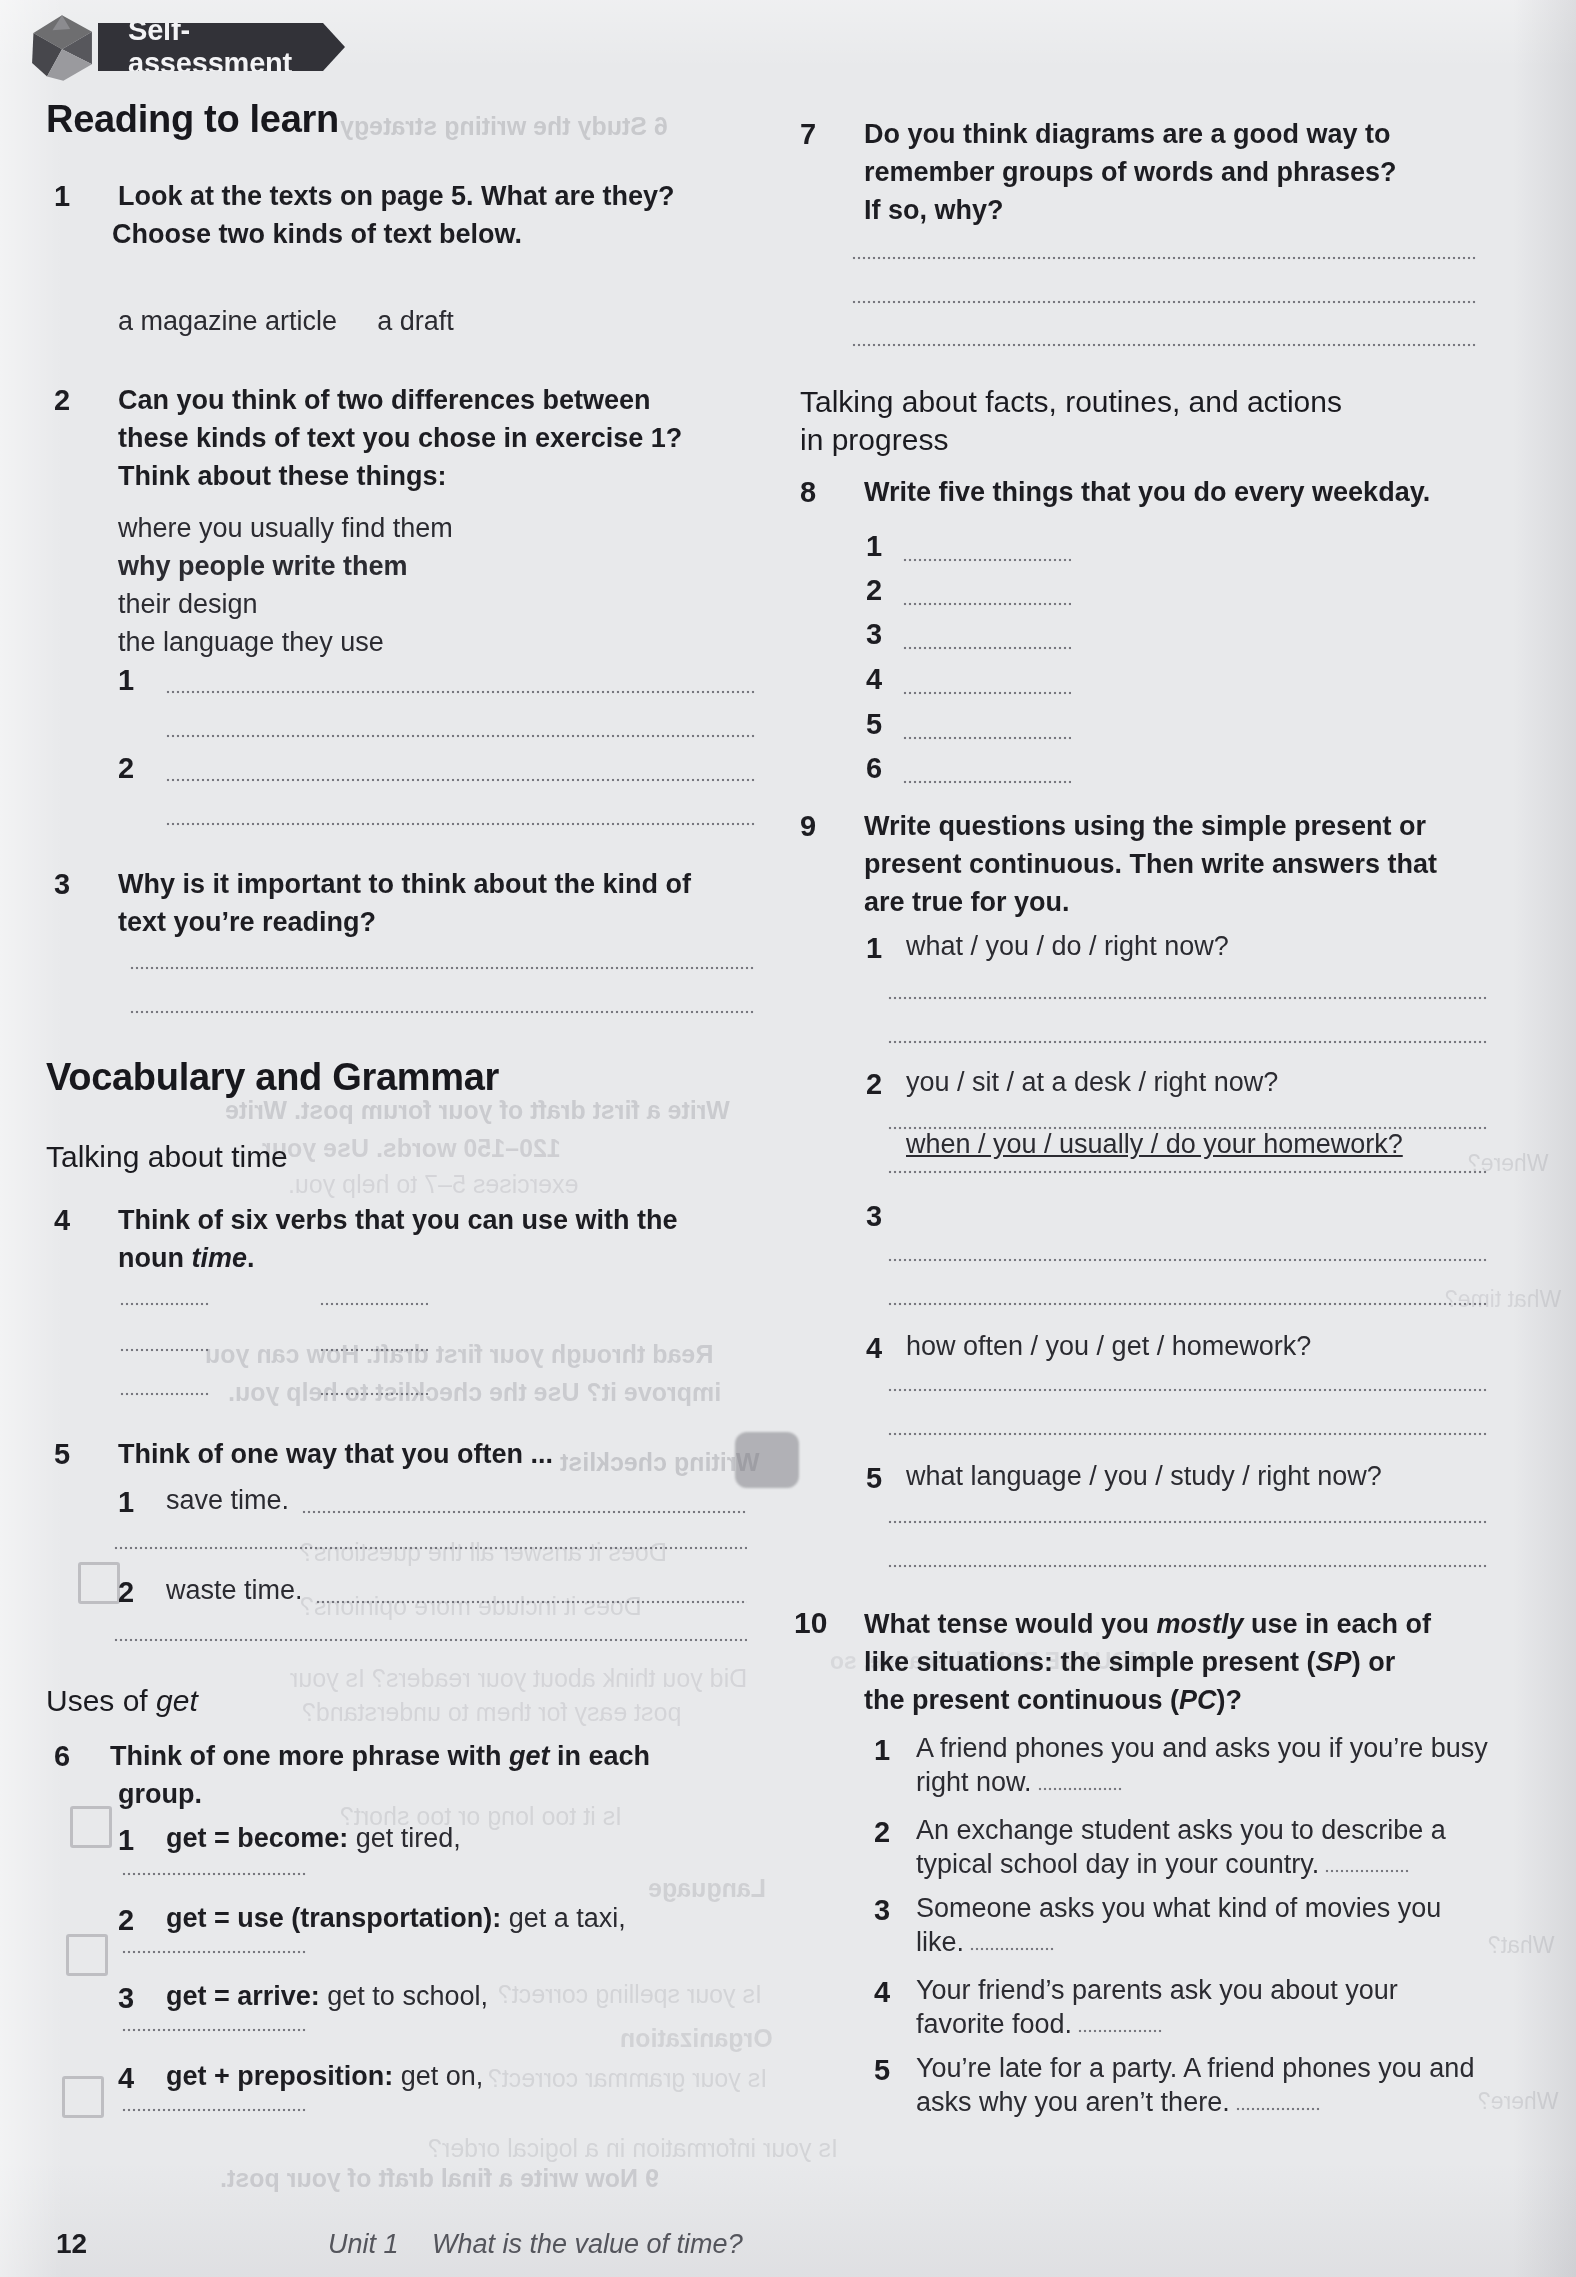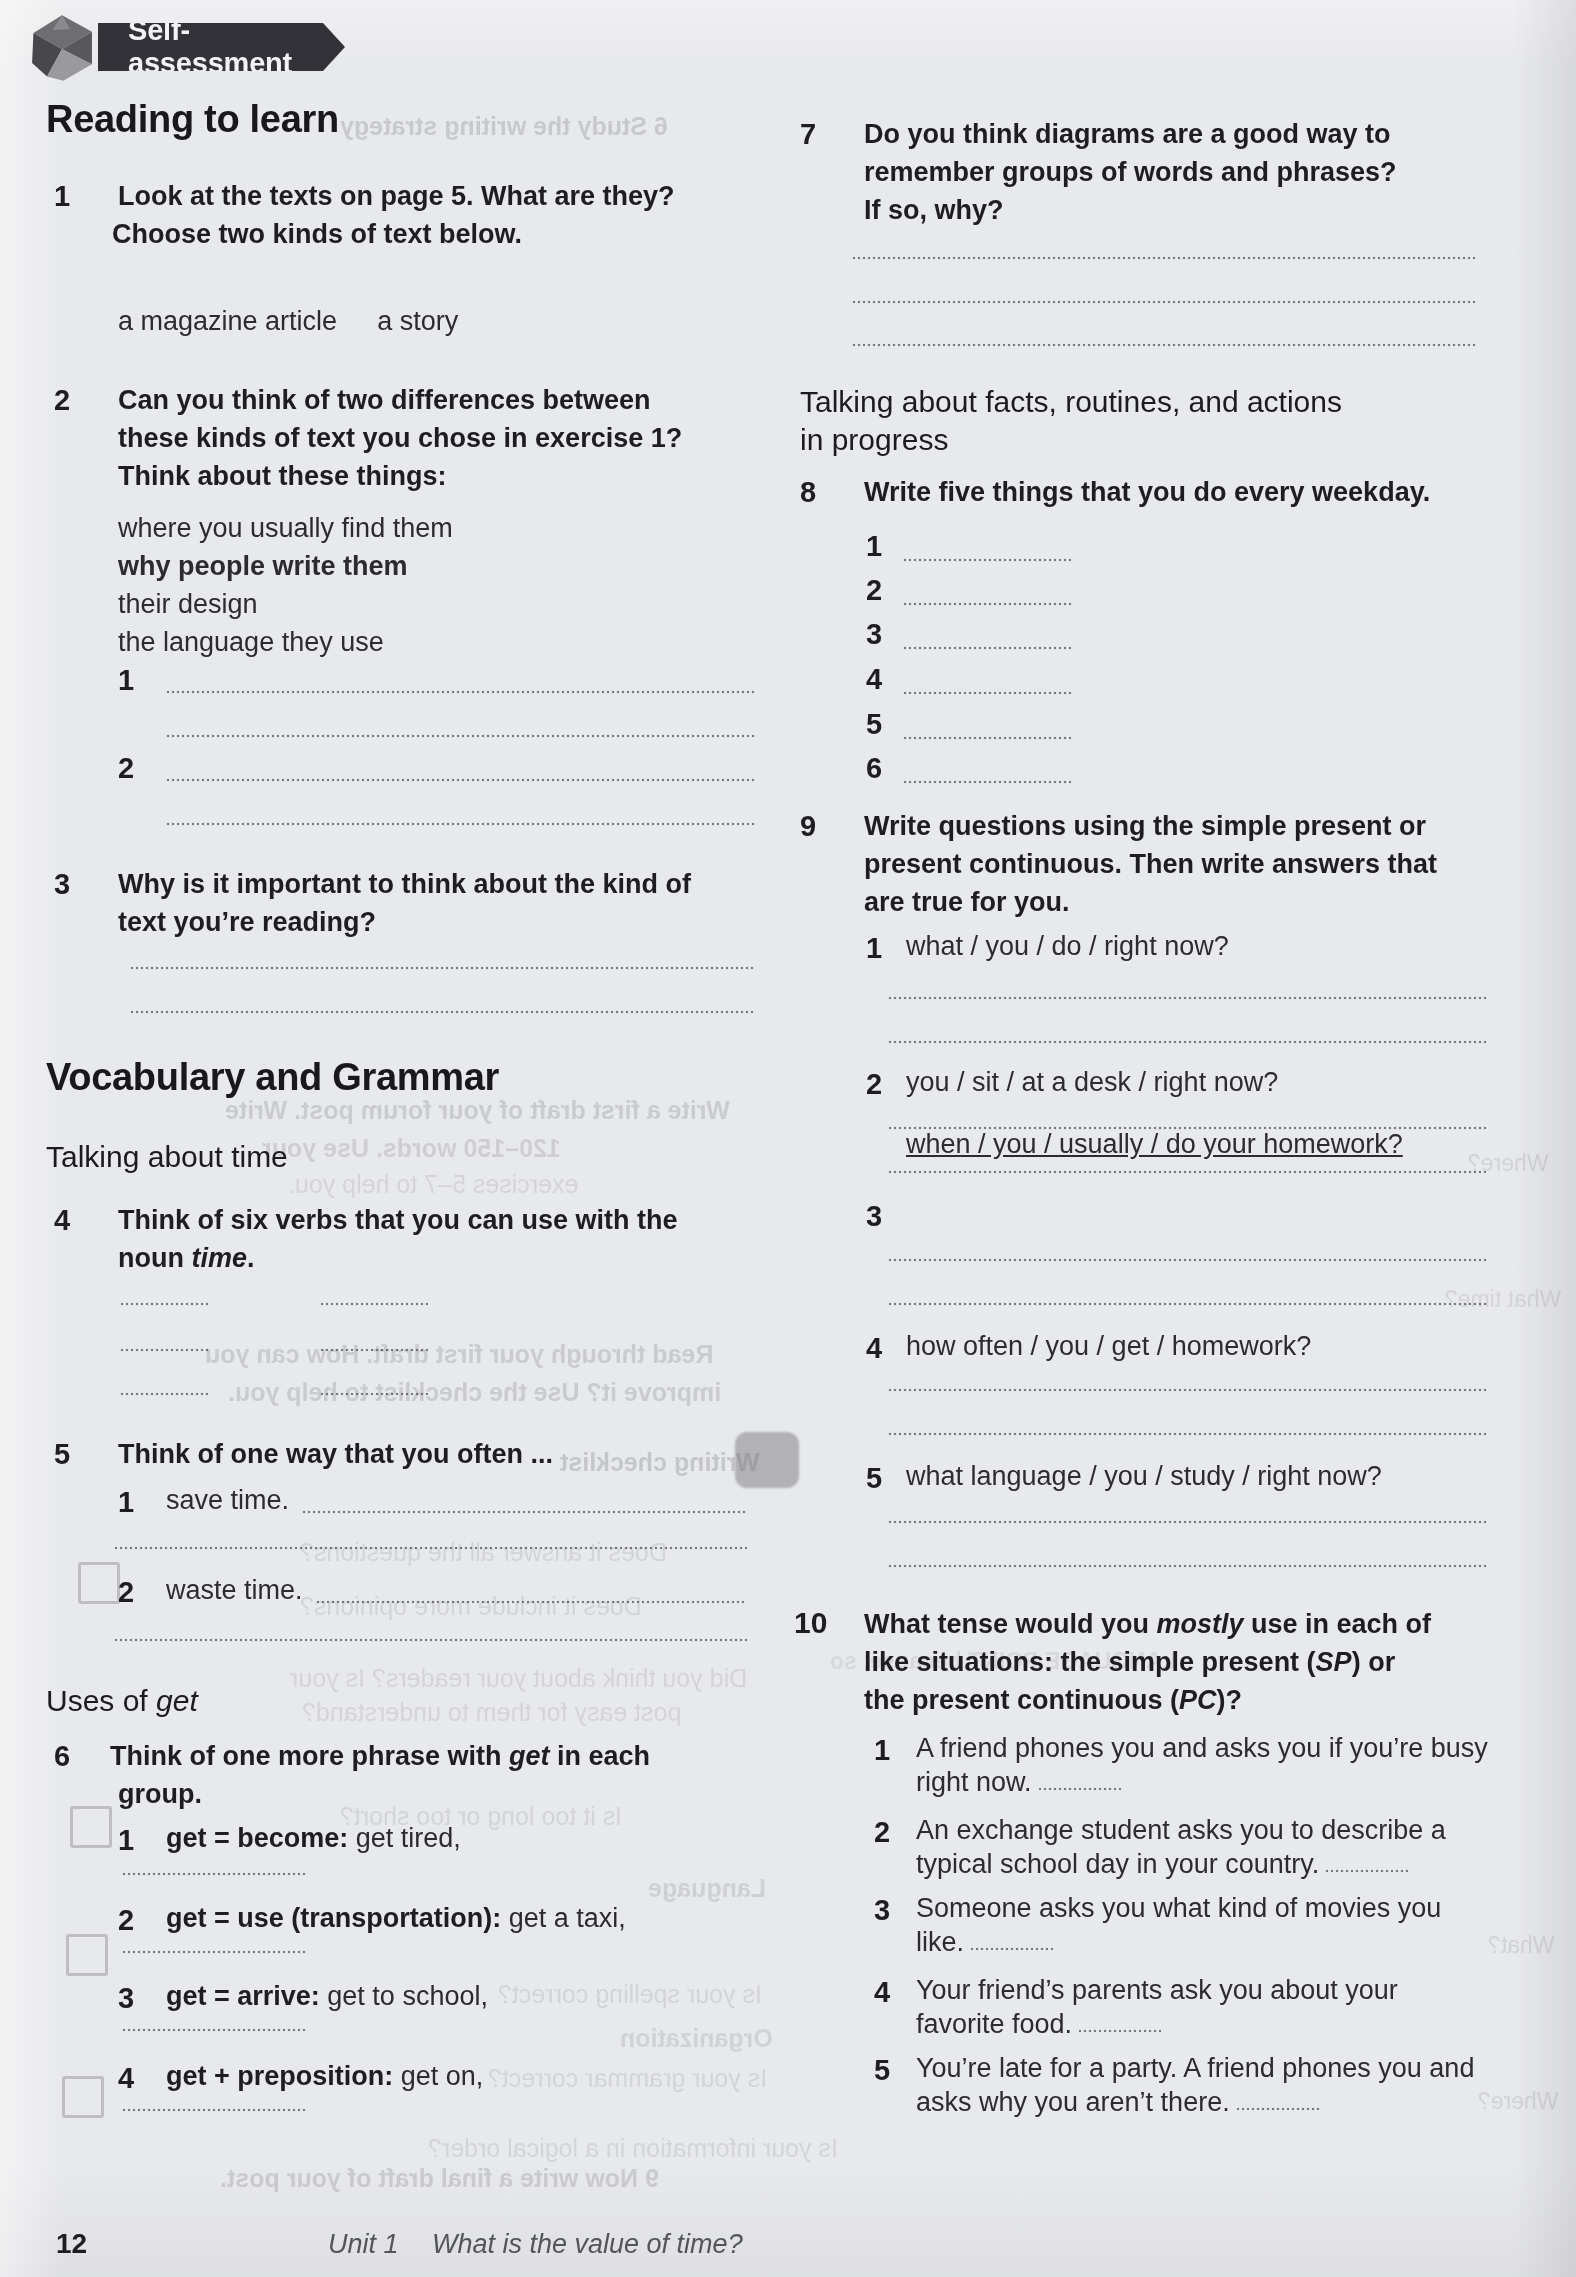--- a/index.html
+++ b/index.html
@@ -94,21 +94,21 @@
     <span>Self-assessment</span>
   </div>
 
   <div class="t h1" style="left:46px; top:96px;">Reading to learn</div>
 
   <div class="t num" style="left:54px; top:178px;">1</div>
   <div class="t b" style="left:118px; top:180px;">Look at the texts on page 5. What are they?</div>
   <div class="t b" style="left:112px; top:218px;">Choose two kinds of text below.</div>
   <div class="opts" style="left:118px; top:306px;">
     <span>a magazine article</span>
-    <span>a story</span>
+    <span>a draft</span>
   </div>
 
   <div class="t num" style="left:54px; top:382px;">2</div>
   <div class="t b" style="left:118px; top:384px;">Can you think of two differences between</div>
   <div class="t b" style="left:118px; top:422px;">these kinds of text you chose in exercise 1?</div>
   <div class="t b" style="left:118px; top:460px;">Think about these things:</div>
   <div class="t" style="left:118px; top:512px;">where you usually find them</div>
   <div class="t" style="left:118px; top:550px;font-weight:bold;">why people write them</div>
   <div class="t" style="left:118px; top:588px;">their design</div>
   <div class="t" style="left:118px; top:626px;">the language they use</div>

